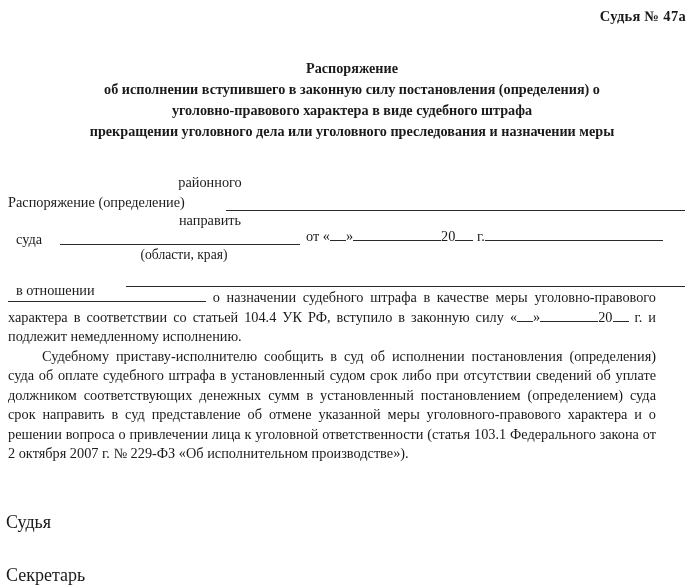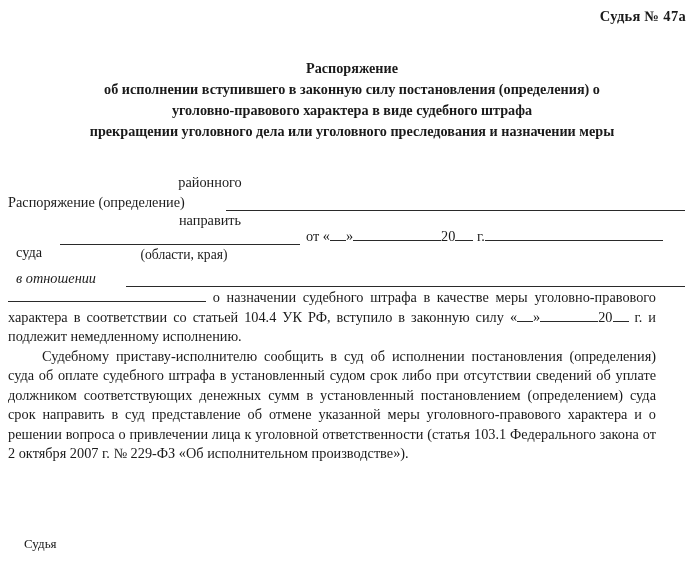--- a/index.html
+++ b/index.html
@@ -99,21 +99,21 @@
     position: absolute;
     top: 54px;
     left: 0;
     width: 684px;
     height: 20px;
     white-space: nowrap;
   }
   .lbl-suda {
     position: absolute;
     left: 8px;
-    top: 16px;
+    top: 3px;
   }
   .rule-suda {
     left: 52px;
     width: 240px;
     top: 16px;
   }
   .ot-group {
     position: absolute;
     left: 298px;
     top: 0;
@@ -137,22 +137,21 @@
   .line-otnoshenii {
     position: absolute;
     top: 96px;
     left: 0;
     width: 684px;
     height: 20px;
   }
   .lbl-otnoshenii {
     position: absolute;
     left: 8px;
-    top: 0;
-    font-style: italic;
+    top: 12px;
   }
   .rule-otnoshenii {
     left: 118px;
     right: 7px;
     top: 16px;
   }
   .note-fio {
     position: absolute;
     top: 115px;
     left: 118px;
@@ -182,23 +181,22 @@
     border-bottom: 1px solid #2a2a2a;
     vertical-align: baseline;
   }
   .b-inline-day   { display:inline-block; width: 16px; border-bottom: 1px solid #2a2a2a; }
   .b-inline-month { display:inline-block; width: 58px; border-bottom: 1px solid #2a2a2a; }
   .b-inline-year  { display:inline-block; width: 16px; border-bottom: 1px solid #2a2a2a; }
 
   
   .sign {
     position: absolute;
-    left: 24px;
-    font-size: 13px;
-    margin-top: 24px;
+    left: 6px;
+    font-size: 18px;
   }
   .sign-judge     { top: 512px; }
   .sign-secretary { top: 565px; }
 </style>
 </head>
 <body>
 
 <div class="page">
 
   <div class="form-number">Судья № 47а</div>

